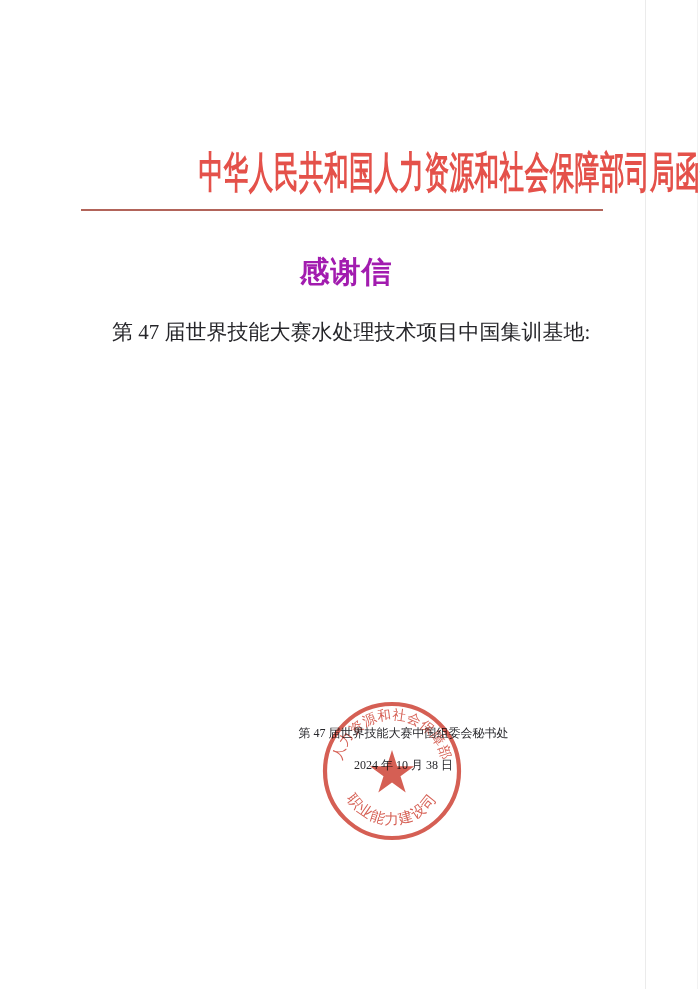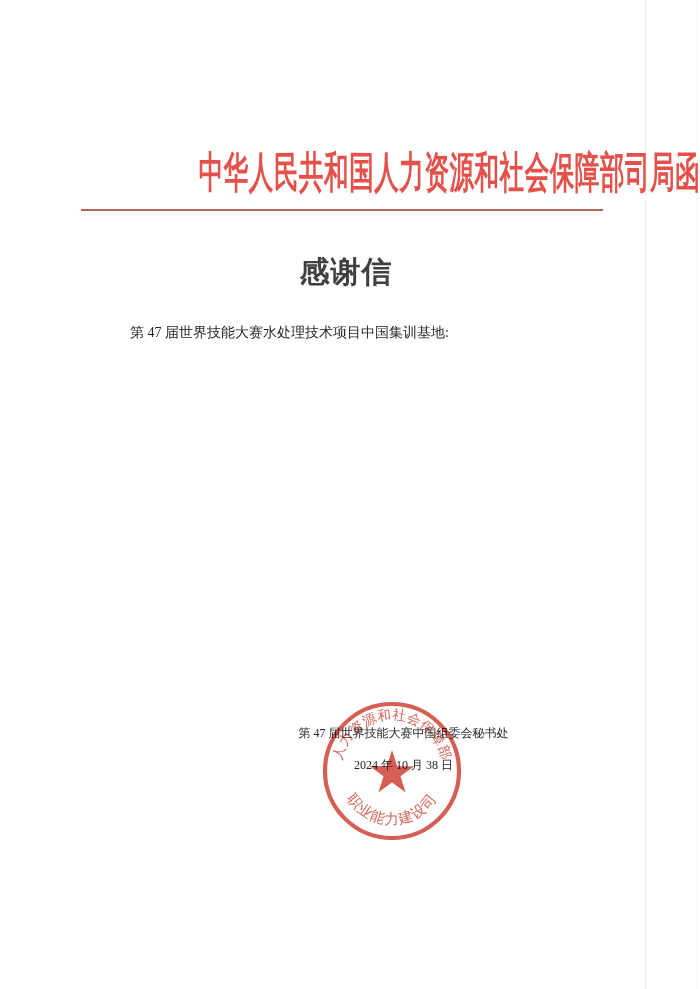--- a/index.html
+++ b/index.html
@@ -41,31 +41,30 @@
     position:absolute;top:209px;left:81px;
     width:522px;height:2px;
     background:#b2645a;
   }
 
   
   .doc-title{
     position:absolute;top:252px;left:0;width:692px;
     text-align:center;
     font-size:30px;font-weight:bold;
-    color:#404040;
+    color:#a21caf;
     letter-spacing:1px;
   }
 
   
   .letter-body{
     position:absolute;top:316px;left:112px;width:498px;
-    font-size:14px;line-height:33px;
+    font-size:21px;line-height:33px;
     color:#26262a;
     text-align:justify;
-    margin-left:18px;
   }
   .letter-body p{margin:0;text-indent:2em;}
   .letter-body p.salutation{text-indent:0;}
 
   
   .signature{
     position:absolute;top:717px;left:113px;width:497px;
     padding-left:42px;box-sizing:content-box;
     text-align:center;
     font-size:12px;line-height:32px;

